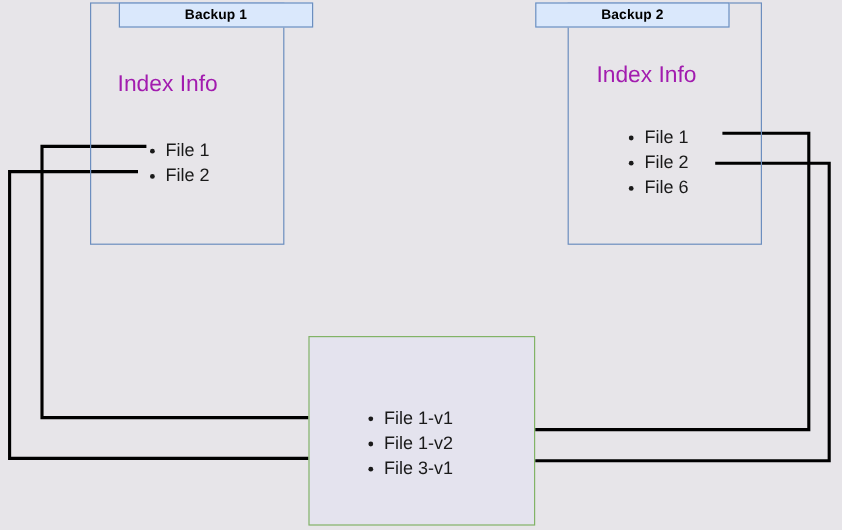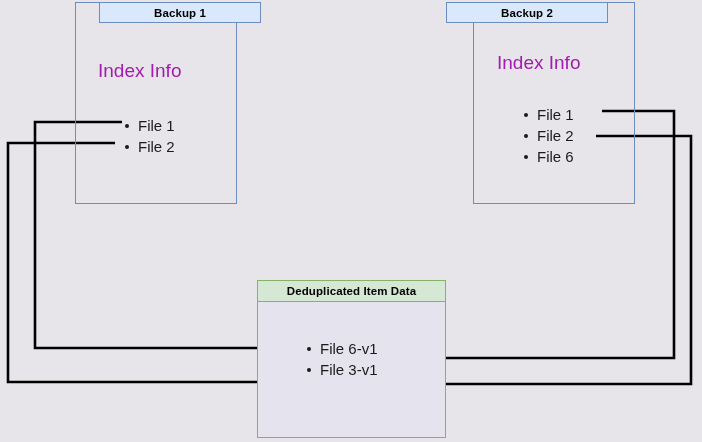--- a/index.html
+++ b/index.html
@@ -121,19 +121,19 @@
   <div class="box blue" style="left:473px; top:2px; width:162px; height:202px;"></div>
   <div class="box-header" style="left:446px; top:2px; width:162px; height:21px;">Backup 2</div>
   <div class="index-label" style="left:497px; top:52px;">Index Info</div>
   <ul class="bullets" style="left:522px; top:104px;">
     <li>File 1</li>
     <li>File 2</li>
     <li>File 6</li>
   </ul>
 
   <div class="box green" style="left:257px; top:280px; width:189px; height:158px;"></div>
-  <div class="box-header green" style="left:257px; top:280px; width:189px; height:22px;">Deduplicated Item Data</div>
   <ul class="bullets" style="left:305px; top:338px;">
-    <li>File 6-v1</li>
+    <li>File 1-v1</li>
+    <li>File 1-v2</li>
     <li>File 3-v1</li>
   </ul>
 
 </div>
 
 </body></html>

